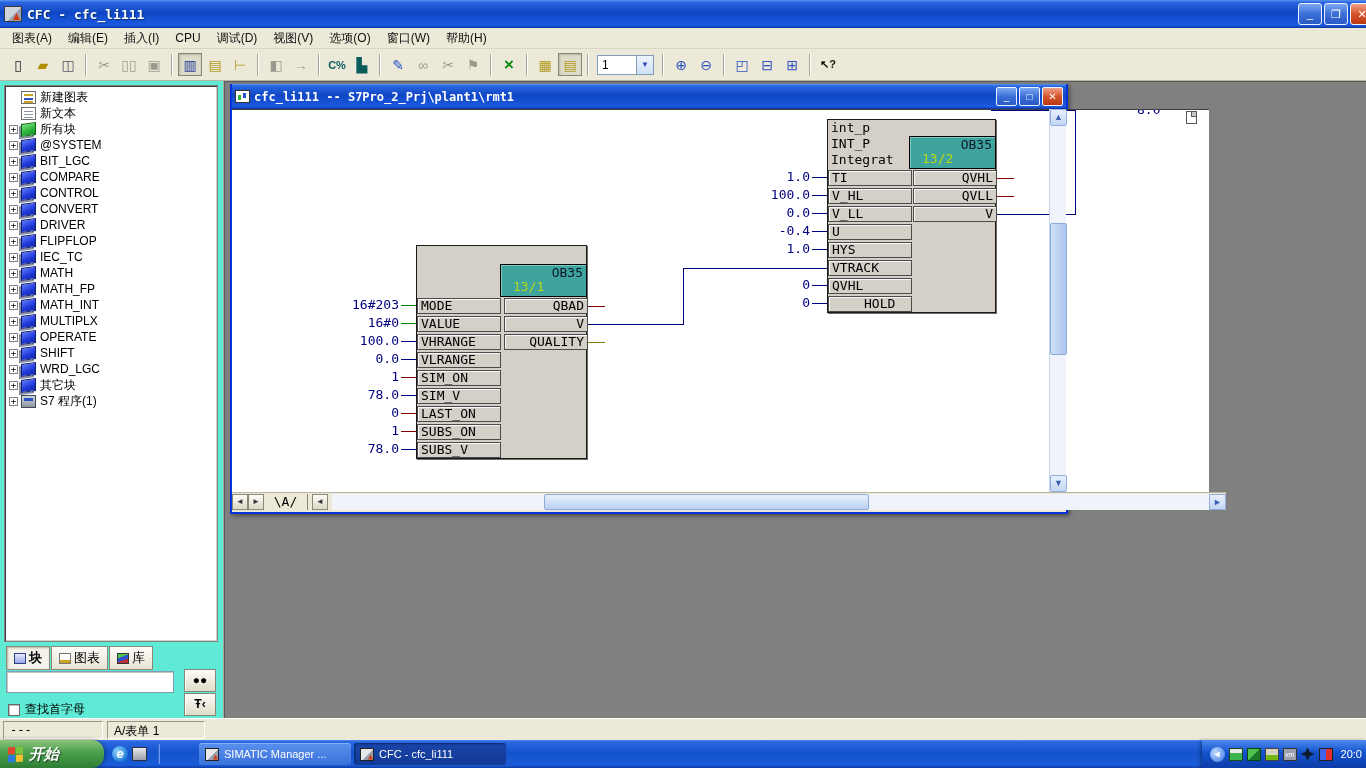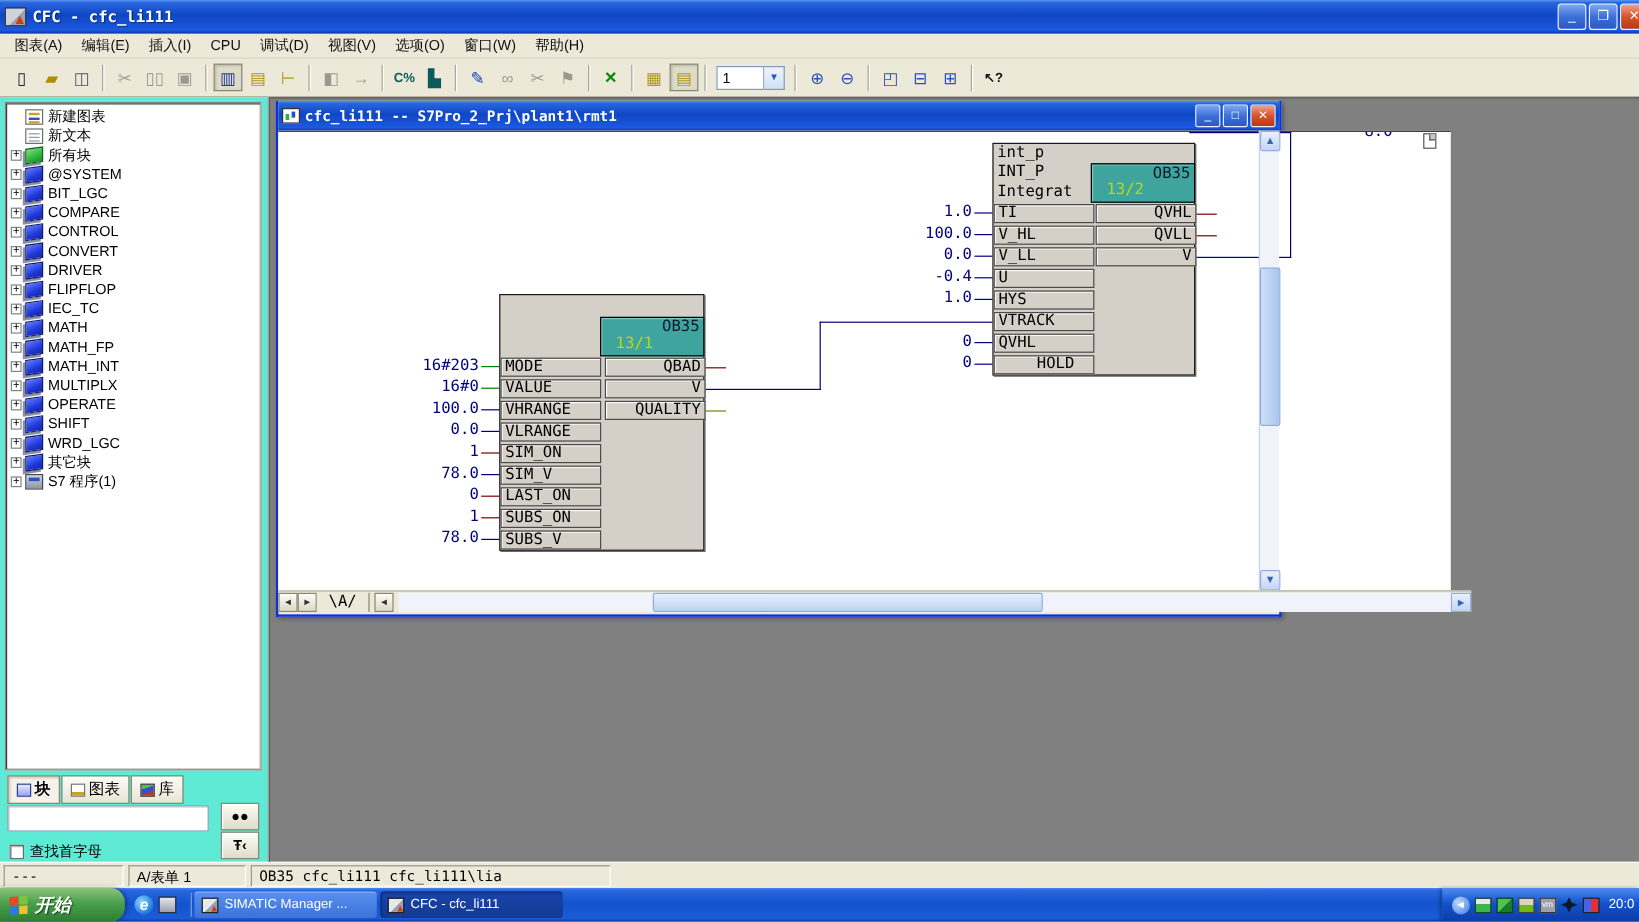--- a/index.html
+++ b/index.html
@@ -515,39 +515,38 @@
             <button class="hbtn">►</button>
           </div>
         </div>
       </div>
     </div>
   </div>
 
   <div class="statusbar">
     <div class="spanel sp-mode">---</div>
     <div class="spanel sp-sheet">A/表单 1</div>
-    <div class="spanel sp-ctx">OB35  cfc_li111  cfc_li111\lia</div>
   </div>
 
   <div class="taskbar">
     <div class="startbtn">
       <span class="winlogo">
         <i style="background:#e0492e;"></i>
           <i style="background:#7ec242;"></i>
           <i style="background:#2f7ae0;"></i>
           <i style="background:#f2c02e;"></i>
       </span>
       <span>开始</span>
     </div>
     <div class="ql">
       <span class="ql-ie">e</span>
       <span class="ql-app"></span>
     </div>
     <div class="tb-sep2"></div>
-    <div id="tasks" style="display:flex;align-items:center;">
+    <div id="tasks" style="display:flex;align-items:center;margin-left:37px;">
         <div class="task">
           <div class="tico"></div>
           <span>SIMATIC Manager ...</span>
         </div>
         <div class="task active">
           <div class="tico"></div>
           <span>CFC - cfc_li111</span>
         </div>
       </div>
     <div class="tray">

